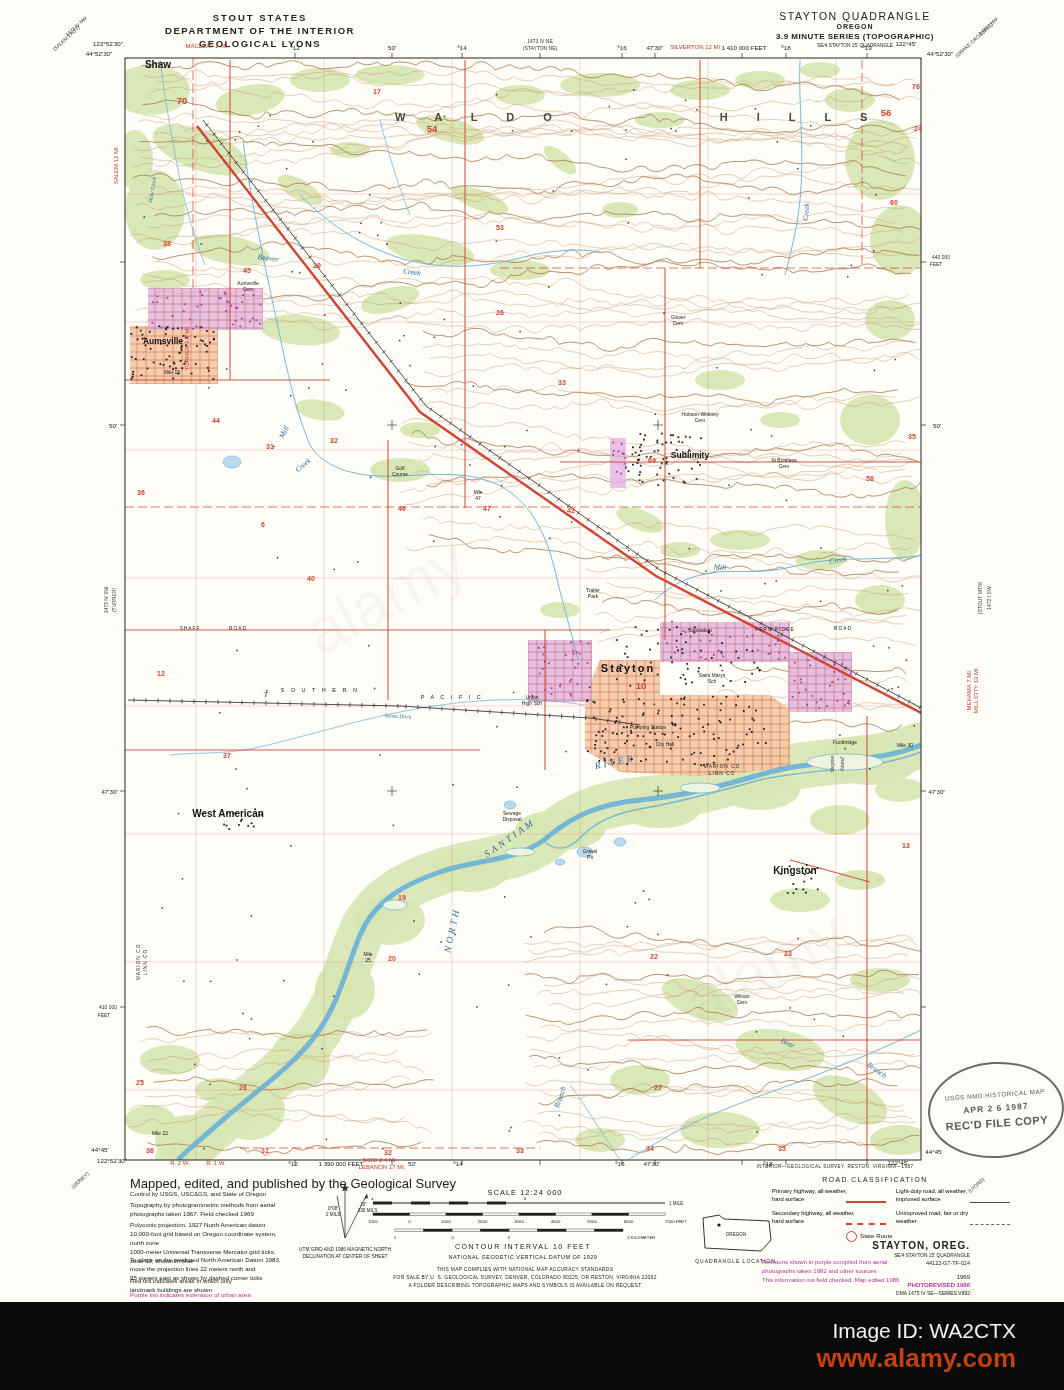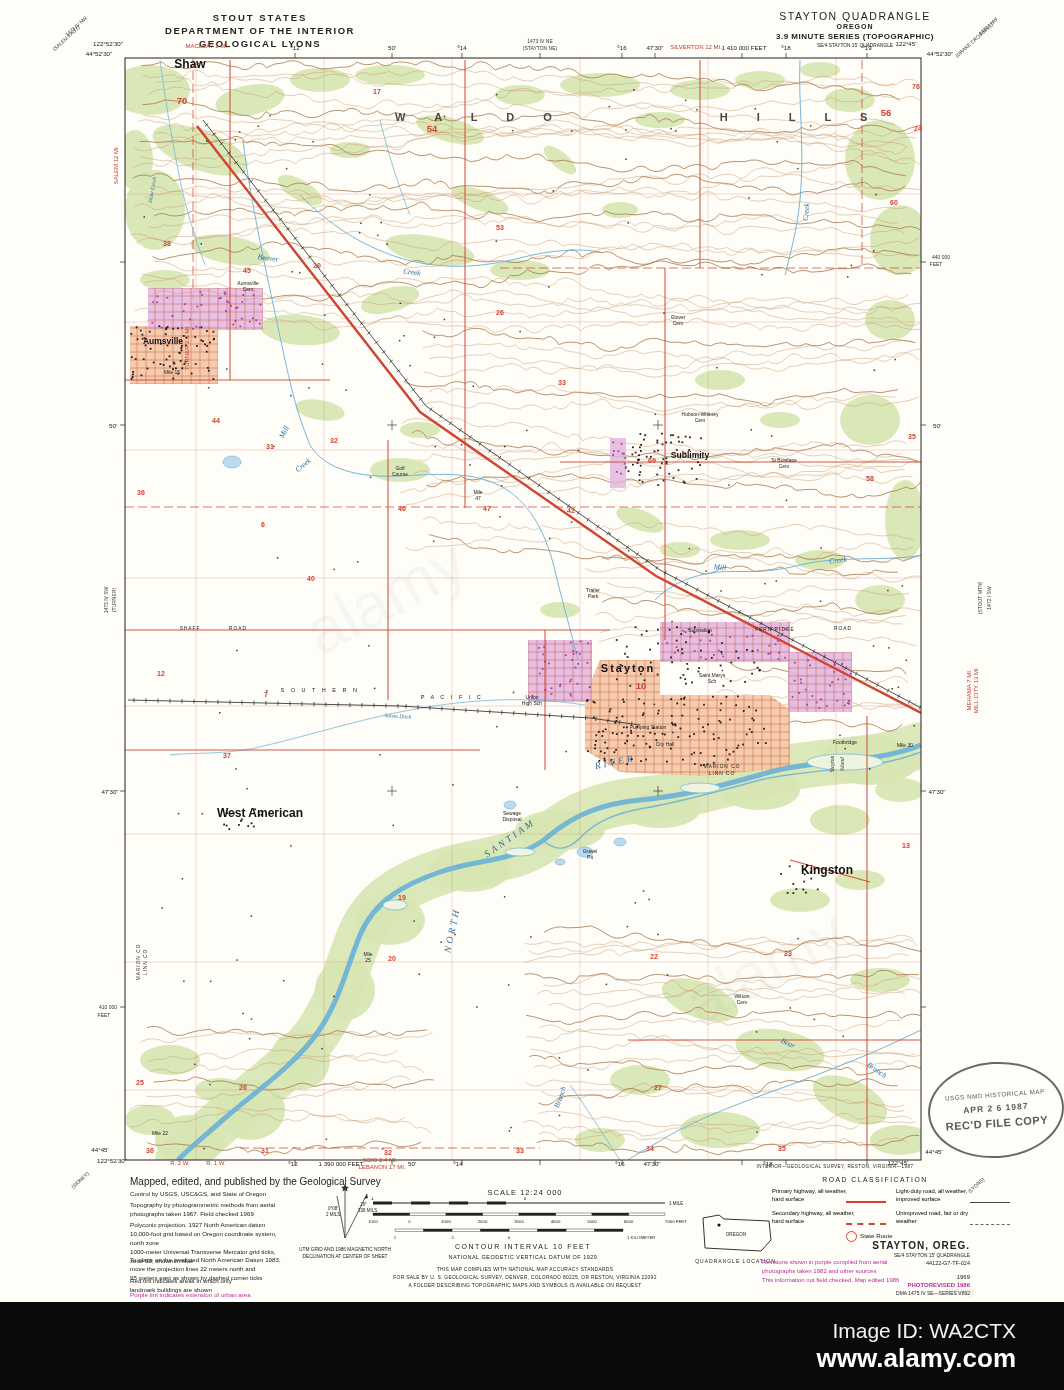--- a/index.html
+++ b/index.html
@@ -4,21 +4,21 @@
 <style>
   html,body{margin:0;padding:0;background:#ffffff;}
   body{font-family:"Liberation Sans",sans-serif;}
   #page{position:relative;width:1064px;height:1390px;background:#fff;overflow:hidden;}
   #sheet{position:absolute;left:0;top:0;width:1064px;height:1302px;background:#fefdf8;}
   #map-svg{position:absolute;left:0;top:0;}
   #map-labels{position:absolute;left:0;top:0;width:1064px;height:1302px;pointer-events:none;}
   .lb{position:absolute;white-space:nowrap;transform:translate(-50%,-50%);color:#222;}
   .c-hills{font-size:11px;font-weight:600;letter-spacing:13px;color:#4a473d;}
   .c-town{font-size:8.5px;font-weight:700;color:#111;}
-  .c-town-sm{font-size:12px;font-weight:700;color:#111;margin-left:32px;}
+  .c-town-sm{font-size:10px;font-weight:700;color:#111;}
   .c-city{font-size:11px;font-weight:700;letter-spacing:2px;color:#111;}
   .c-rail{font-size:5.5px;letter-spacing:2.5px;color:#222;}
   .c-water{font-family:"Liberation Serif",serif;font-style:italic;font-size:7.5px;color:#2e6f9e;}
   .c-water-lg{font-family:"Liberation Serif",serif;font-style:italic;font-size:9.5px;letter-spacing:3px;color:#2e6f9e;}
   .c-water-sm{font-family:"Liberation Serif",serif;font-style:italic;font-size:5.5px;color:#2e6f9e;}
   .c-isl{font-family:"Liberation Serif",serif;font-style:italic;font-size:5.5px;color:#333;}
   .c-tiny{font-size:5px;color:#222;}
   .c-tiny-ls{font-size:4.8px;letter-spacing:1px;color:#222;}
   .c-red{font-size:7px;font-weight:700;color:#d04434;}
   .c-red-lg{font-size:9.5px;font-weight:700;color:#d04434;}
@@ -28,21 +28,21 @@
   .hdr-left{position:absolute;left:130px;top:12px;width:260px;text-align:center;color:#222;}
   .hdr-left .h1{font-size:9.5px;font-weight:700;letter-spacing:2px;}
   .hdr-left .h2{font-size:9.5px;font-weight:700;letter-spacing:1.5px;margin-top:2px;}
   .hdr-right{position:absolute;left:730px;top:10px;width:250px;text-align:center;color:#222;}
   .hdr-right .h1{font-size:10.5px;font-weight:400;letter-spacing:1.5px;}
   .hdr-right .h2{font-size:7px;font-weight:700;letter-spacing:1px;margin-top:1px;}
   .hdr-right .h3{font-size:8px;font-weight:700;letter-spacing:0.5px;margin-top:2px;}
   .hdr-right .h4{font-size:4.8px;margin-top:2px;}
   .collar{position:absolute;color:#222;}
   .notes{font-size:6.2px;line-height:1.45;white-space:pre-line;}
-  .note-head{font-size:10px;margin-bottom:4px;}
+  .note-head{font-size:13px;margin-bottom:4px;}
   .purple-note{color:#bb2f9e;}
   .ctr{text-align:center;}
   .scale-label{font-size:7.5px;letter-spacing:1px;}
   .contour-label{font-size:7px;letter-spacing:1.5px;}
   .datum-label{font-size:5.5px;letter-spacing:0.5px;margin-top:2px;}
   .compliance{font-size:4.9px;line-height:1.6;letter-spacing:0.3px;}
   .quad-cap{font-size:5px;letter-spacing:1px;}
   .revision{font-size:6px;line-height:1.5;color:#bb2f9e;white-space:pre-line;}
   .rc-title{font-size:6.8px;letter-spacing:1.5px;text-align:center;}
   .rc-item{position:absolute;width:118px;font-size:5.8px;line-height:1.35;white-space:pre-line;}
@@ -60,21 +60,21 @@
   .tb-year{font-size:6px;margin-top:8px;}
   .tb-rev{font-size:6px;font-weight:700;color:#bb2f9e;margin-top:2px;}
   .tb-dma{font-size:5px;margin-top:2px;}
   .credit{font-size:4.5px;letter-spacing:0.5px;color:#222;}
   #stamp{position:absolute;left:928px;top:1062px;width:132px;height:92px;border:2px solid #55544e;border-radius:50%;transform:rotate(-4deg);display:flex;flex-direction:column;align-items:center;justify-content:center;color:#45443f;opacity:0.88;}
   #stamp .s1{font-size:6.3px;letter-spacing:0.5px;}
   #stamp .s2{font-size:8.5px;letter-spacing:1px;margin-top:5px;font-weight:600;}
   #stamp .s3{font-size:11px;font-weight:700;letter-spacing:0.5px;margin-top:4px;}
   #alamy-bar{position:absolute;left:0;top:1302px;width:1064px;height:88px;background:#0a0a0a;display:flex;flex-direction:column;justify-content:center;align-items:flex-end;padding-right:48px;box-sizing:border-box;}
   #alamy-bar .aid{color:#f2f2f2;font-size:21px;}
-  #alamy-bar .aurl{color:#ffffff;font-size:26px;font-weight:700;margin-top:0;}
+  #alamy-bar .aurl{color:#c2410c;font-size:26px;font-weight:700;margin-top:0;}
   .ghost{position:absolute;color:#555;pointer-events:none;}
   svg text{font-family:"Liberation Sans",sans-serif;}
 </style>
 </head>
 <body>
 
 <div id="page">
   <div id="sheet">
     <svg id="map-svg" width="1064" height="1302" viewBox="0 0 1064 1302">
         <defs>

